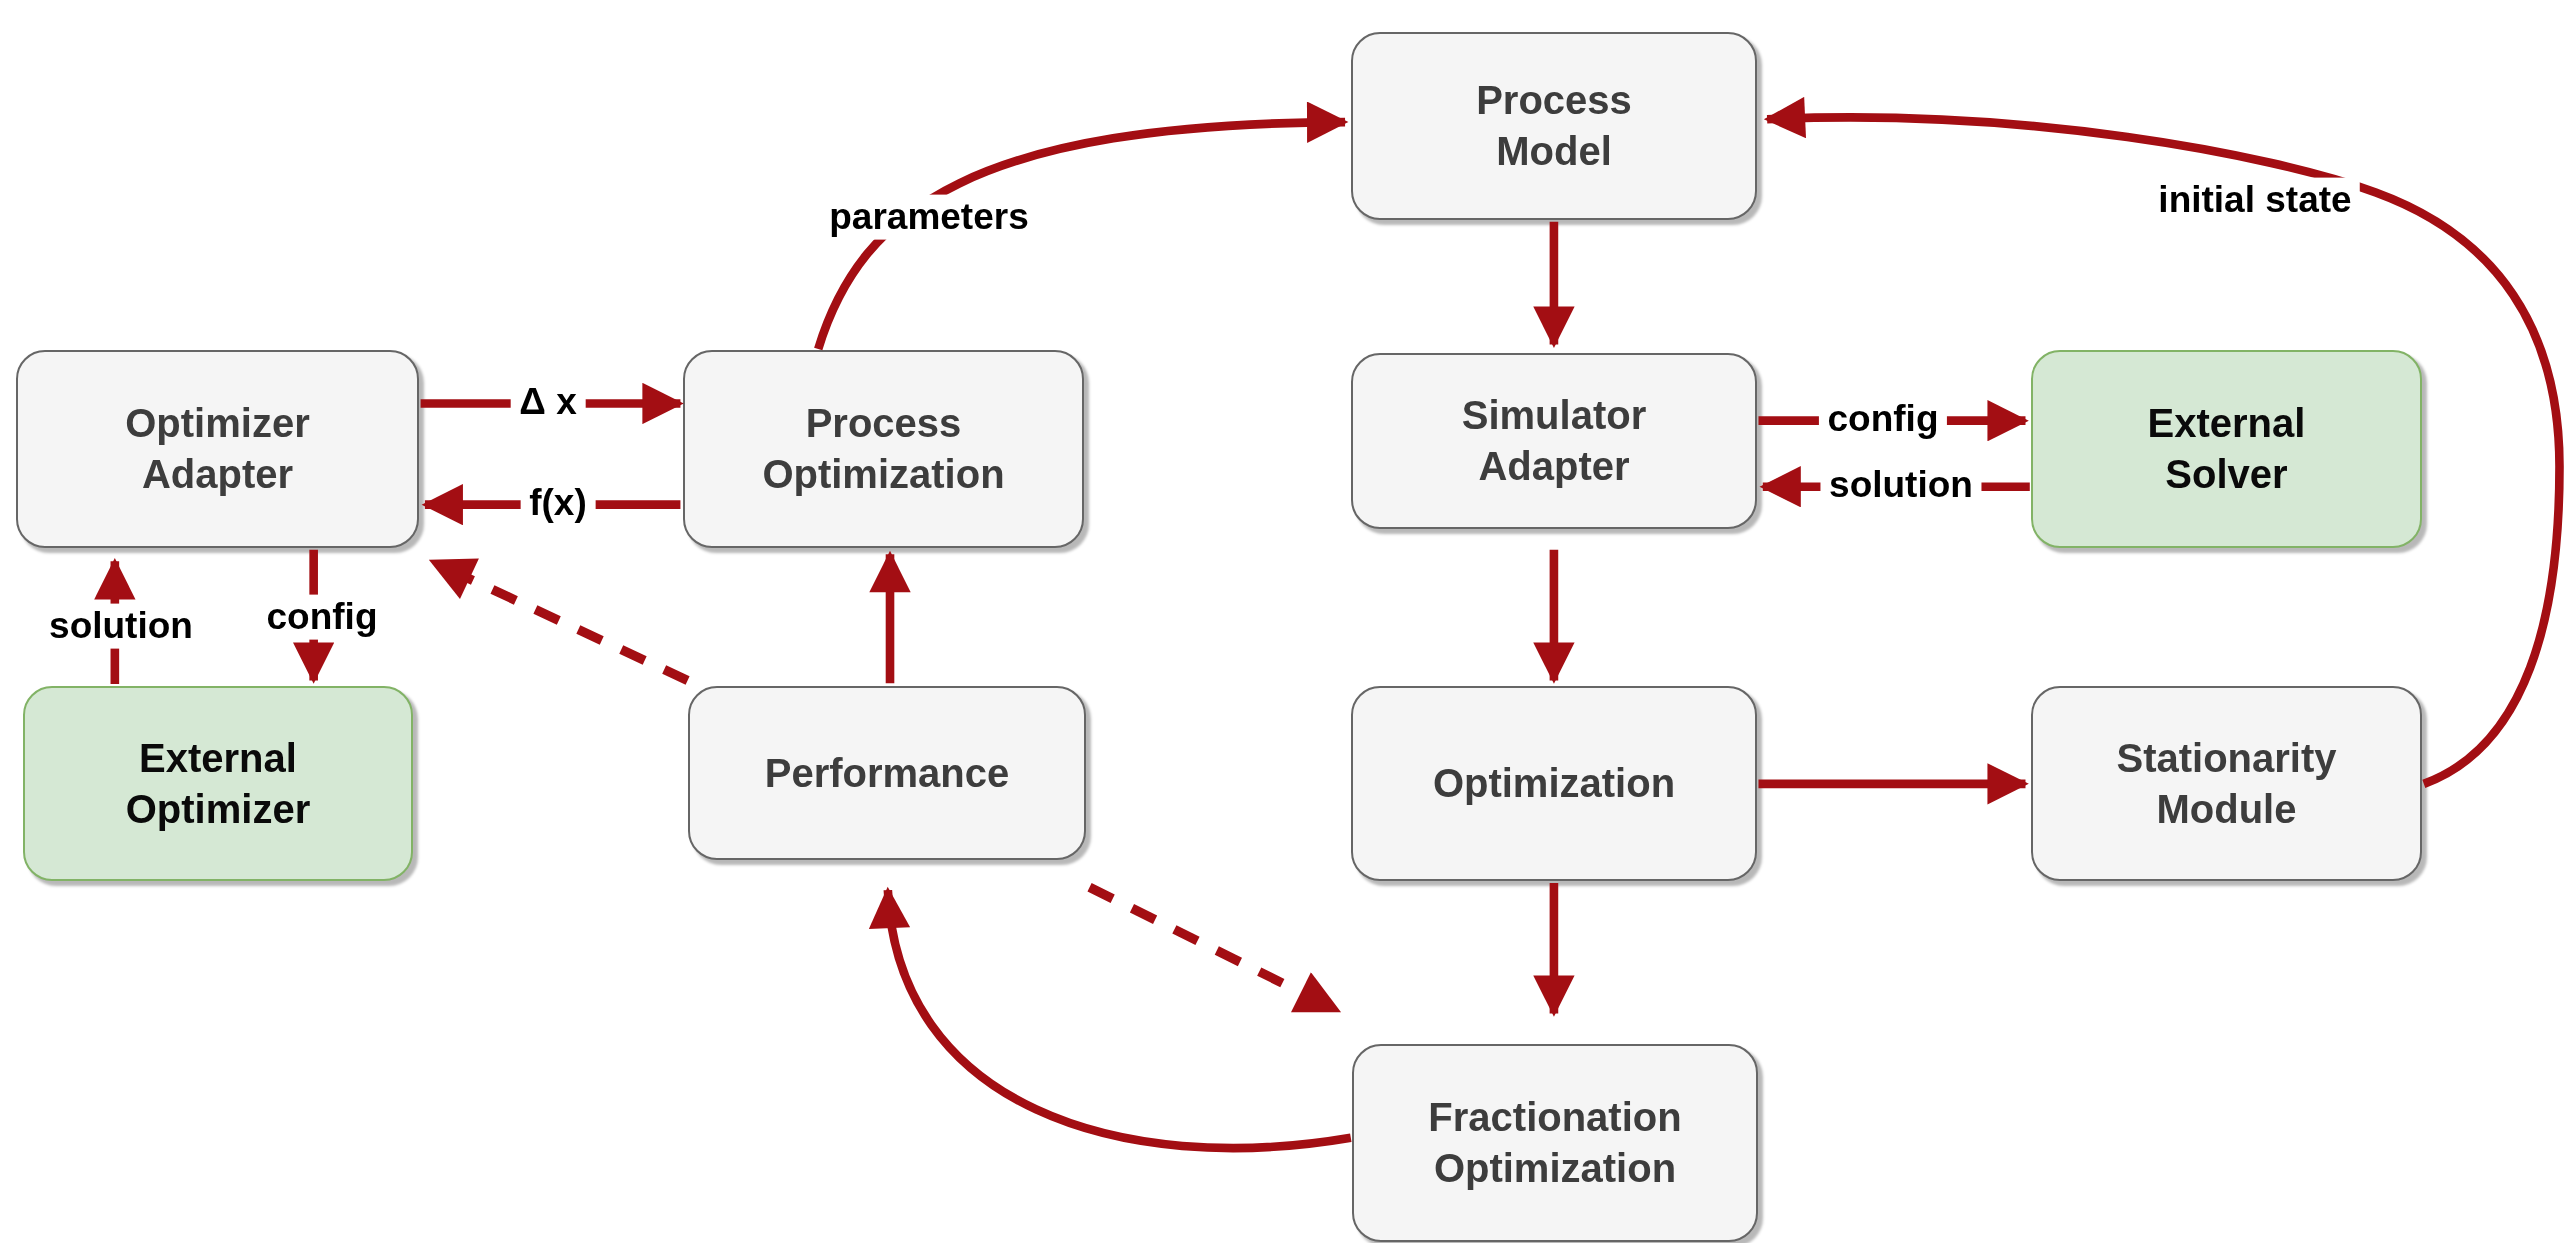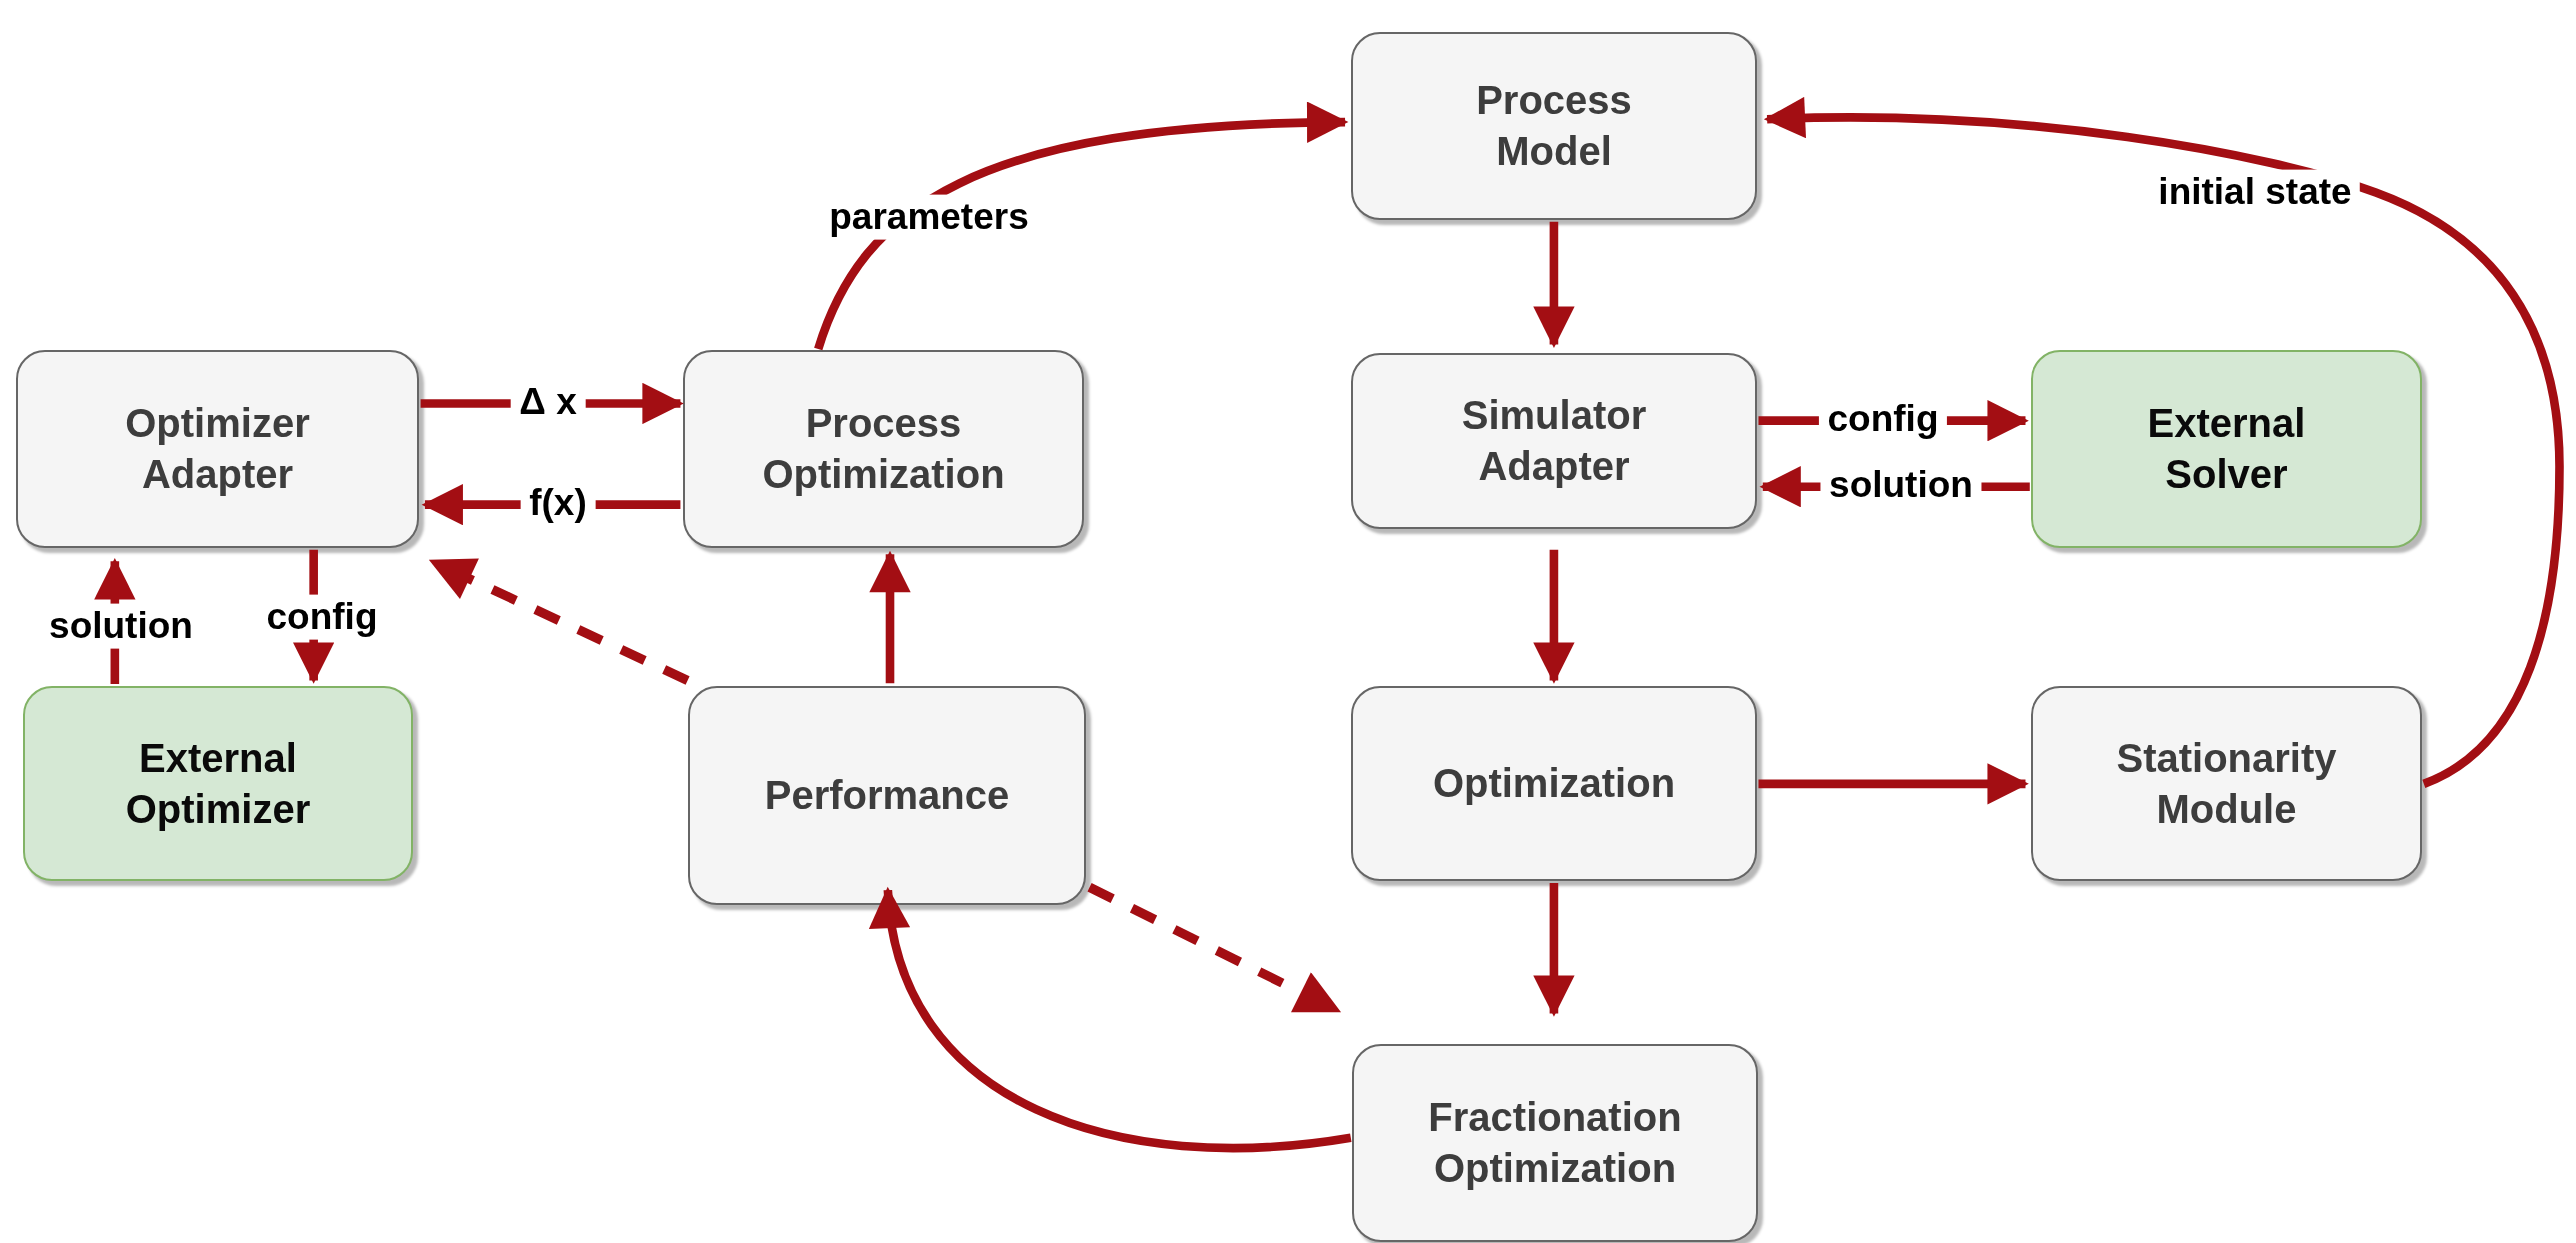--- a/index.html
+++ b/index.html
@@ -78,21 +78,21 @@
   <div class="node green" style="left:2031px;top:350px;width:391px;height:198px">
     <span class="nlabel">External
 Solver</span>
   </div>
 
   <div class="node green" style="left:23px;top:686px;width:390px;height:195px">
     <span class="nlabel">External
 Optimizer</span>
   </div>
 
-  <div class="node" style="left:688px;top:686px;width:398px;height:219px">
+  <div class="node" style="left:688px;top:686px;width:398px;height:174px">
     <span class="nlabel">Performance</span>
   </div>
 
   <div class="node" style="left:1351px;top:686px;width:406px;height:195px">
     <span class="nlabel">Optimization</span>
   </div>
 
   <div class="node" style="left:2031px;top:686px;width:391px;height:195px">
     <span class="nlabel">Stationarity
 Module</span>
@@ -128,16 +128,16 @@
     <path class="edge dashed" d="M 1518 1236 L 1864 1408" marker-end="url(#ahead)"></path>
   </svg>
 
   <div class="edge-label" style="left:548px;top:402px">Δ x</div>
   <div class="edge-label" style="left:558px;top:503px">f(x)</div>
   <div class="edge-label" style="left:121px;top:626px">solution</div>
   <div class="edge-label" style="left:322px;top:617px">config</div>
   <div class="edge-label" style="left:929px;top:217px">parameters</div>
   <div class="edge-label" style="left:1883px;top:419px">config</div>
   <div class="edge-label" style="left:1901px;top:485px">solution</div>
-  <div class="edge-label" style="left:2255px;top:192px">initial state</div>
+  <div class="edge-label" style="left:2255px;top:200px">initial state</div>
 
 </div>
 
 
 </body></html>

